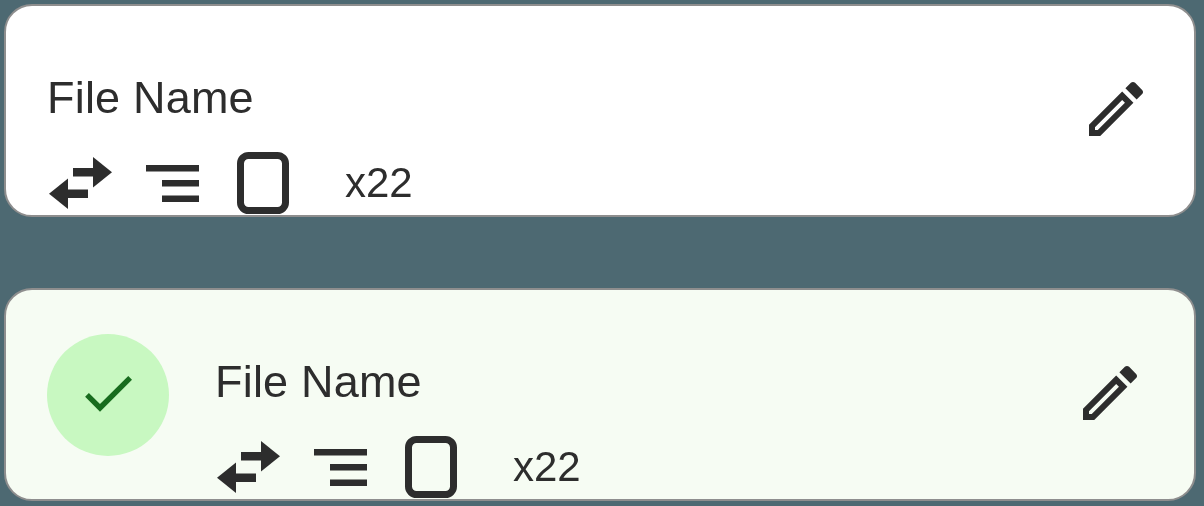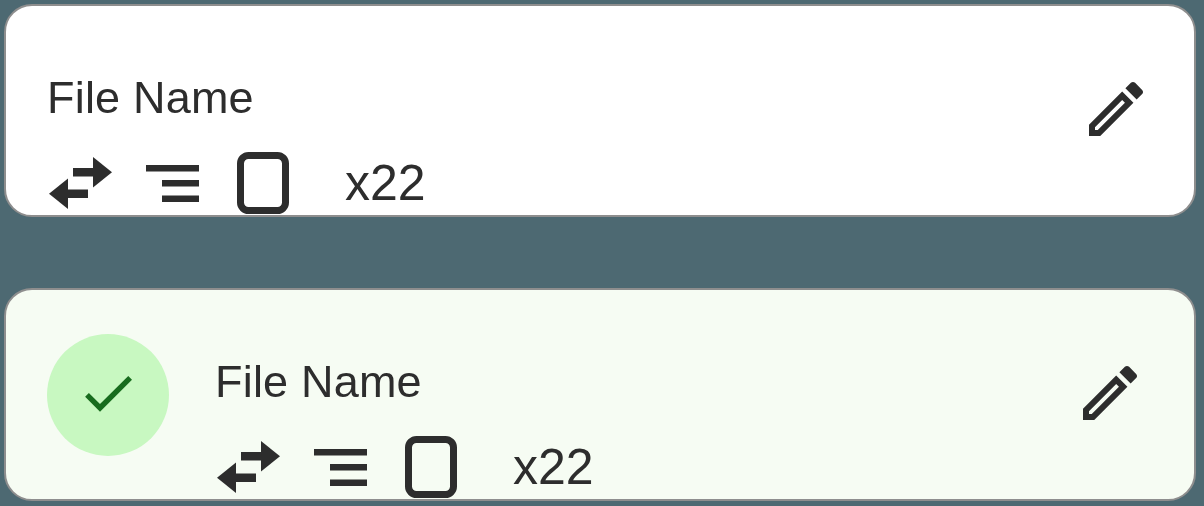--- a/index.html
+++ b/index.html
@@ -64,21 +64,21 @@
     display: flex;
     align-items: center;
     margin-top: 26px;
     height: 64px;
   }
   .icon-row svg { display: block; flex: 0 0 auto; }
   .icon-swap { margin-left: 2px; }
   .icon-lines { margin-left: 34px; }
   .icon-page { margin-left: 38px; }
   .count {
-    font-size: 50px;
+    font-size: 42px;
     font-weight: 500;
     color: #2d2d2d;
     margin-left: 56px;
     line-height: 1;
   }
   .edit-btn {
     align-self: center;
     flex: 0 0 auto;
     background: none;
     border: none;

